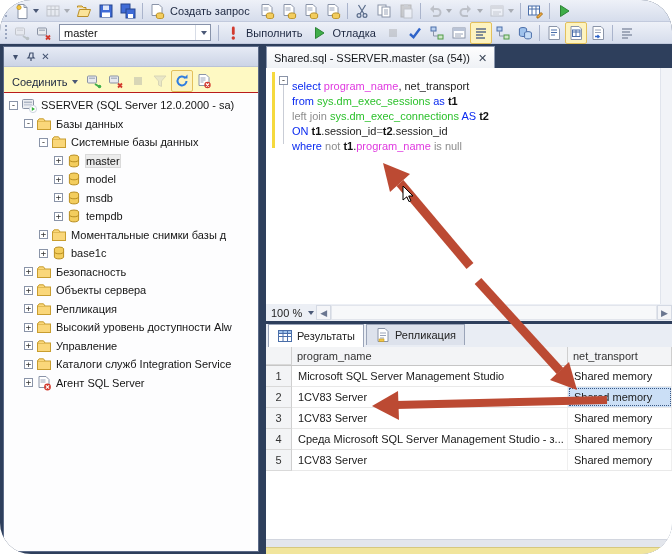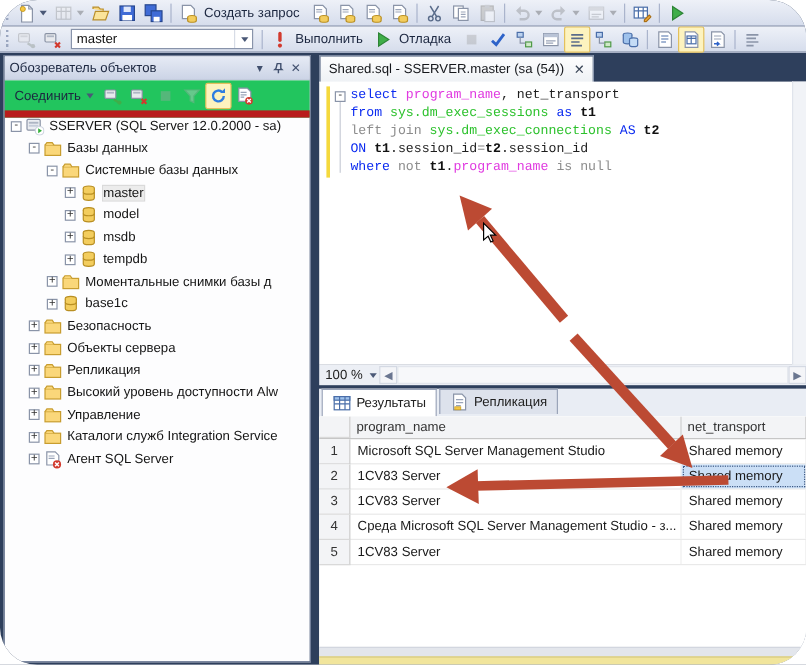--- a/index.html
+++ b/index.html
@@ -27,21 +27,21 @@
   .combo .cval{flex:1;color:#111;}
   .combo .cbtn{width:14px;height:100%;display:flex;align-items:center;justify-content:center;border-left:1px solid #d7dce6;}
   .icon16{width:16px;height:16px;display:inline-block;flex:0 0 16px;}
   
   #oe{position:absolute;left:3px;top:46px;width:256px;bottom:2px;background:#fdfdfe;
     border:1px solid #5b6a87;box-sizing:border-box;}
   #oe-title{height:19px;background:linear-gradient(#e6ebf5,#ccd4e6);display:flex;align-items:center;
     padding:0 4px;color:#1c2740;border-bottom:1px solid #b9c2d6;}
   #oe-title .t{flex:1;}
   .cap-btn{width:15px;height:15px;display:flex;align-items:center;justify-content:center;color:#41506e;font-size:10px;}
-  #oe-toolbar{height:25px;background:#22c55e;border-bottom:6px solid #b91c1c;display:flex;align-items:center;padding-left:4px;gap:1px;}
+  #oe-toolbar{height:25px;background:#fef9c3;border-bottom:1px solid #b91c1c;display:flex;align-items:flex-end;padding-left:4px;gap:1px;}
   #connect-btn{display:flex;align-items:center;gap:3px;padding:0 4px;height:20px;color:#1c2740;}
   #oe-tree{position:absolute;top:45px;left:0;right:0;bottom:0;overflow:hidden;padding-top:4px;}
   .trow{display:flex;align-items:center;height:18.5px;white-space:nowrap;}
   .tgl{width:9px;height:9px;border:1px solid #8a94a8;background:#fff;flex:0 0 9px;
     display:flex;align-items:center;justify-content:center;font-size:9px;line-height:7px;color:#333;
     font-family:"DejaVu Sans Mono",monospace;margin-right:3px;box-sizing:border-box;}
   .trow .icon16{margin-right:4px;}
   .trow .tlab{color:#151515;text-align:center;}
   .trow .tlab.selinactive{background:#ececec;outline:1px solid #dadada;}
   
@@ -49,22 +49,22 @@
   #tabbar{position:absolute;top:0;left:0;right:0;height:24px;}
   #tab-active{position:absolute;left:3px;top:2px;height:22px;background:linear-gradient(#fefefe,#eef1f5);
     display:flex;align-items:center;padding:0 7px;gap:8px;color:#14161a;border:1px solid #8d99b0;border-bottom:none;}
   #tab-close{color:#3c4758;font-size:11px;}
   #editor{position:absolute;left:3px;top:24px;right:0;height:236px;background:#fff;}
   #change-bar{position:absolute;left:6px;top:4px;width:3px;height:76px;background:#f5d93d;}
   #fold-box{position:absolute;left:13px;top:8px;width:9px;height:9px;border:1px solid #8a94a8;
     display:flex;align-items:center;justify-content:center;font-size:9px;line-height:7px;color:#333;box-sizing:border-box;
     font-family:"DejaVu Sans Mono",monospace;background:#fff;}
   #fold-line{position:absolute;left:17px;top:17px;width:1px;height:59px;background:#c9cdd6;}
-  #code{position:absolute;left:26px;top:5px;right:14px;
-    font-family:Liberation Mono, monospace;font-size:11px;line-height:15px;white-space:pre;}
+  #code{position:absolute;left:26px;top:11px;right:14px;
+    font-family:Liberation Sans, sans-serif;font-size:11px;line-height:15px;white-space:pre;}
   .tok-kw{color:#0a2af0;} .tok-col{color:#e03ae0;} .tok-sys{color:#2cc12c;}
   .tok-gr{color:#8c8c8c;text-align:right;} .tok-pl{color:#1e1e1e;} .tok-al{color:#111;font-weight:bold;}
   #ed-vscroll{position:absolute;right:0;top:0;width:11px;bottom:0;background:#f1f3f7;border-left:1px solid #e0e4ec;}
   
   #zoombar{position:absolute;left:3px;top:260px;right:0;height:17px;background:#eceff5;display:flex;align-items:center;}
   #zoom-combo{display:flex;align-items:center;height:15px;padding:0 2px 0 5px;color:#222;gap:4px;}
   #zoom-combo .dd{margin-left:2px;}
   .scr-btn{width:15px;height:15px;background:#f4f5f8;border:1px solid #d4d9e3;display:flex;align-items:center;justify-content:center;
     color:#6a7690;font-size:9px;box-sizing:border-box;}
   #hs-track{flex:1;height:15px;background:#f7f8fa;border:1px solid #e2e5ec;box-sizing:border-box;}
@@ -337,21 +337,20 @@
       <div class="tsep"></div>
       <div class="tbtn">
         <span class="icon16"><svg width="16" height="16" viewBox="0 0 16 16">
             <path d="M3 4h10M3 7h8M3 10h10M3 13h6" stroke="#8a94a8" stroke-width="1.4"></path>
           </svg></span>
       </div>
     </div>
 
   <div id="oe">
     <div id="oe-title">
-      <span class="t">Обозреватель объектов</span>
       <span class="cap-btn">▾</span>
       <span class="cap-btn">
         <svg width="10" height="10" viewBox="0 0 10 10">
             <path d="M4 1h3v4l1 1H2l1-1zM5 6v3" stroke="#41506e" fill="none" stroke-width="1.2"></path>
           </svg>
       </span>
       <span class="cap-btn">✕</span>
     </div>
     <div id="oe-toolbar">
       <span id="connect-btn">

